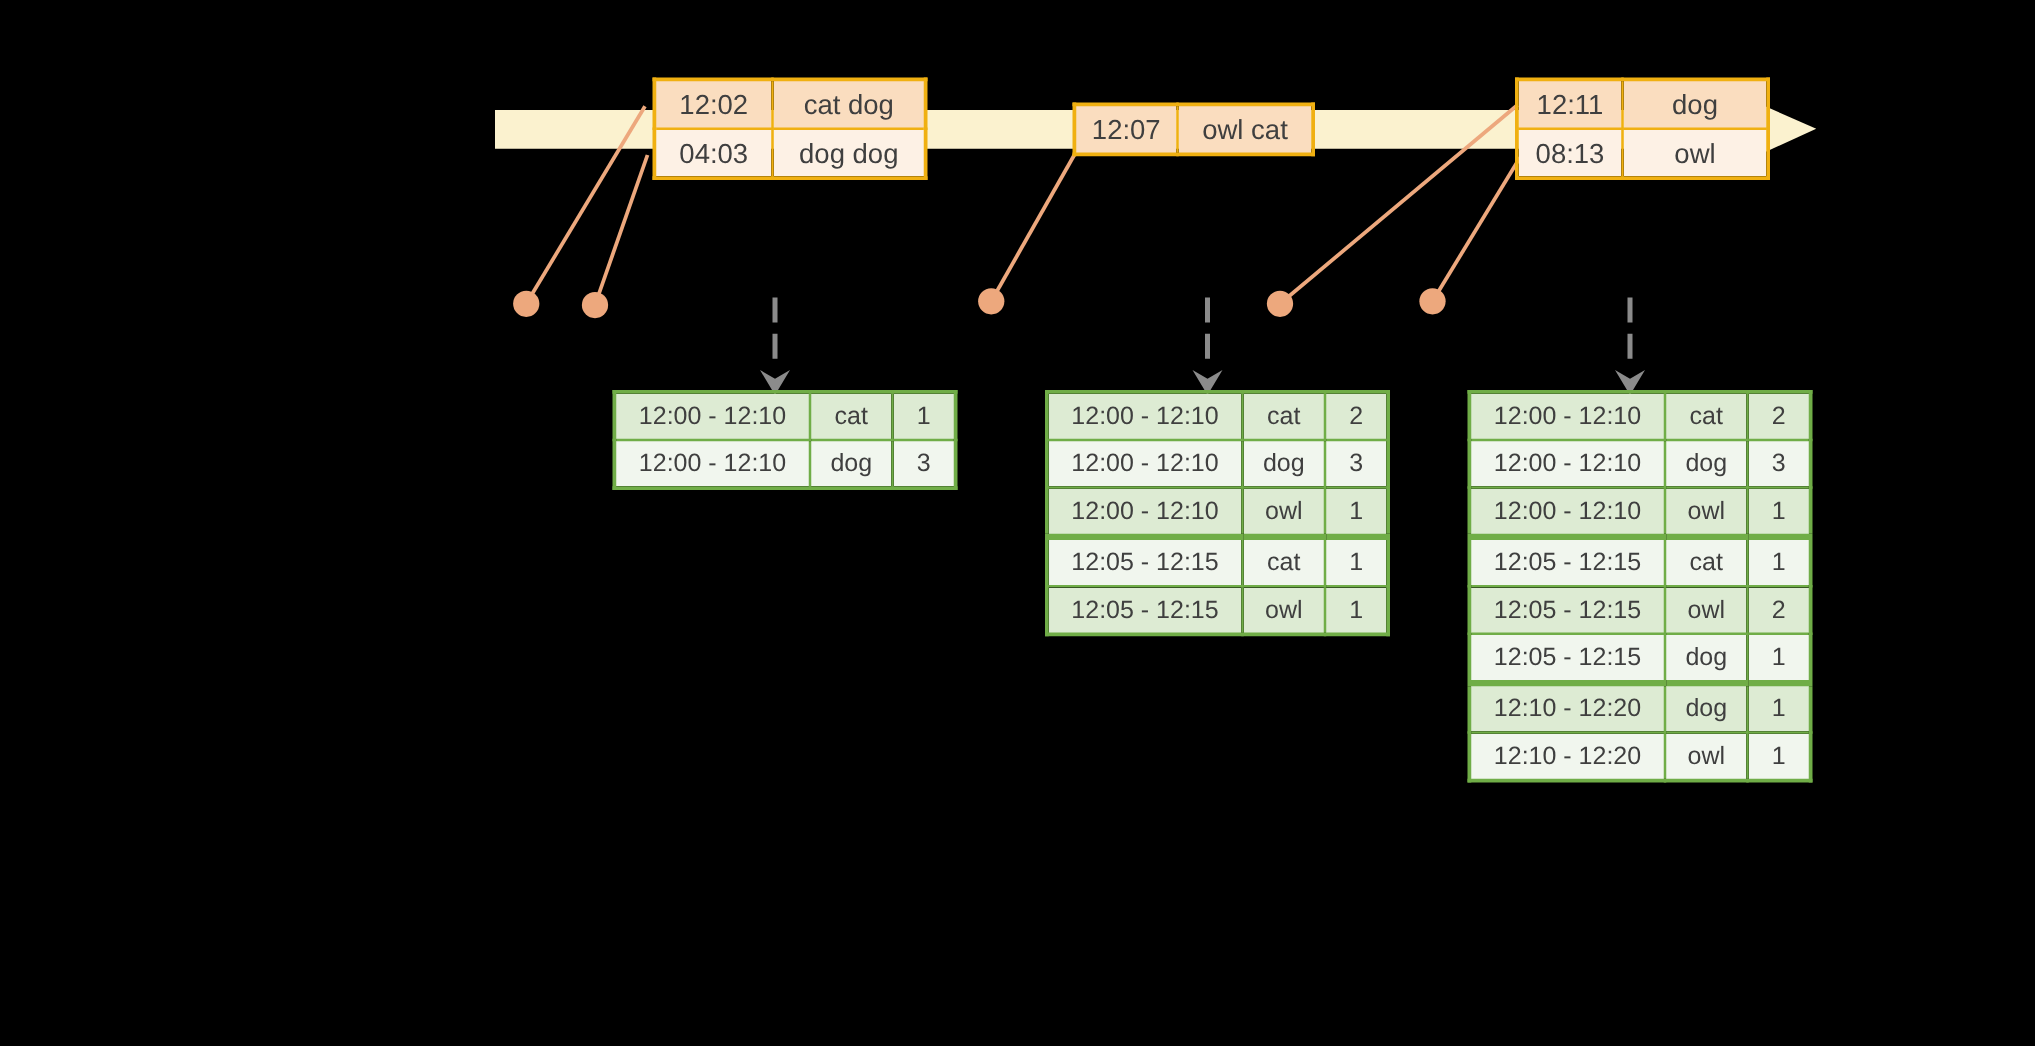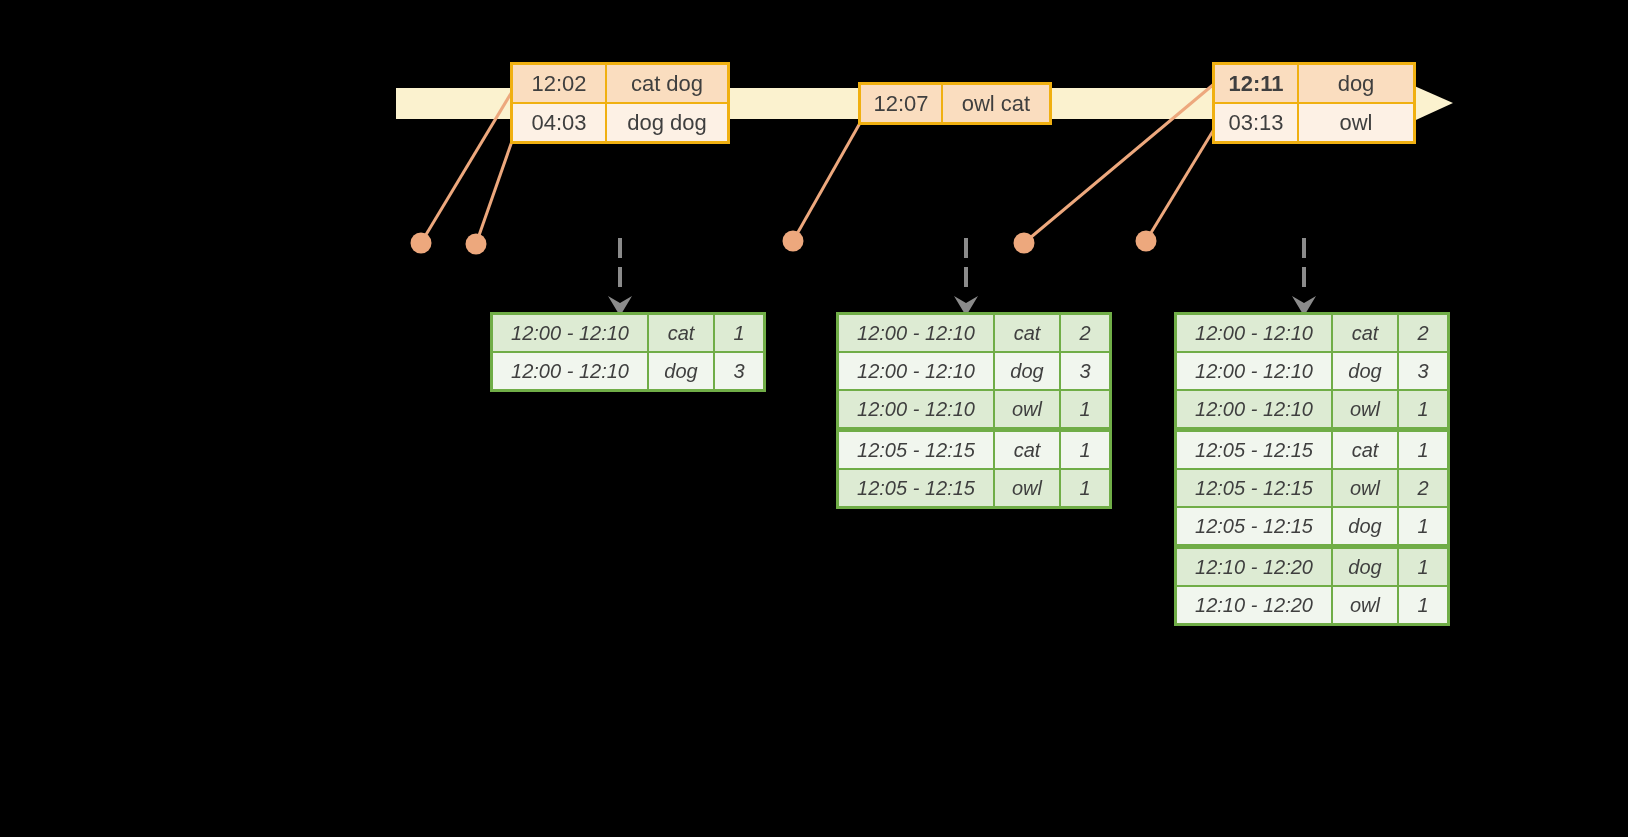--- a/index.html
+++ b/index.html
@@ -15,21 +15,21 @@
   svg.overlay{position:absolute;left:0;top:0;}
   .tl-band{fill:var(--timeline);}
   .conn{stroke:var(--connector);stroke-width:3;}
   .dot{fill:var(--connector);}
   .dash-shaft{stroke:var(--dashed-arrow);stroke-width:4;stroke-dasharray:20 9;}
   .dash-head{fill:var(--dashed-arrow);}
   table{position:absolute;border-collapse:collapse;table-layout:fixed;}
   td{text-align:center;vertical-align:middle;overflow:hidden;white-space:nowrap;}
   .event-table{font-size:22px;border:3.5px solid var(--event-border);}
   .event-table td{border:2.5px solid var(--event-border);height:37px;padding:0 4px;}
-  .result-table{font-size:20px;border:3.5px solid var(--result-border);font-style:italic;}
+  .result-table{font-size:20px;border:3.5px solid var(--result-border);}
   .result-table td{border:2.5px solid var(--result-border);height:36px;padding:0 2px;}
   .result-table tr.group-start td{border-top:5px solid var(--result-border);}
   tr.row-a td{background:var(--event-row-a);}
   tr.row-b td{background:var(--event-row-b);}
   .result-table tr.row-a td{background:var(--result-row-a);}
   .result-table tr.row-b td{background:var(--result-row-b);}
   .result-table td.window{width:150px;}
   .result-table td.word{width:60px;margin-top:32px;}
   .result-table td.count{width:44px;}
 </style>
@@ -62,21 +62,21 @@
     <g>
       <line class="dash-shaft" x1="966" y1="238" x2="966" y2="296"></line>
       <polygon class="dash-head" points="954,296 966,316 978,296 966,303"></polygon>
     </g>
     <g>
       <line class="dash-shaft" x1="1304" y1="238" x2="1304" y2="296"></line>
       <polygon class="dash-head" points="1292,296 1304,316 1316,296 1304,303"></polygon>
     </g>
   </svg>
 
-  <table class="event-table" style="left:510px;top:62px;">
+  <table class="event-table" style="left:522px;top:62px;">
     <tbody>
         <tr class="row-a">
       <td style="width:84px;">12:02</td>
       <td style="width:112px;margin-top:12px;">cat dog</td>
     </tr>
     <tr class="row-b">
       <td>04:03</td>
       <td>dog dog</td>
     </tr>
   </tbody>
@@ -87,25 +87,25 @@
         <tr class="row-a">
       <td style="width:72px;margin-top:20px;">12:07</td>
       <td style="width:98px;">owl cat</td>
     </tr>
   </tbody>
     </table>
 
   <table class="event-table" style="left:1212px;top:62px;">
     <tbody>
         <tr class="row-a">
-      <td style="width:74px;font-weight:bold;">12:11</td>
+      <td style="width:74px;">12:11</td>
       <td style="width:106px;">dog</td>
     </tr>
     <tr class="row-b">
-      <td>03:13</td>
+      <td>08:13</td>
       <td>owl</td>
     </tr>
   </tbody>
     </table>
 
   <table class="result-table" style="left:490px;top:312px;">
     <tbody>
         <tr class="row-a">
       <td class="window">12:00 - 12:10</td>
       <td class="word">cat</td>

